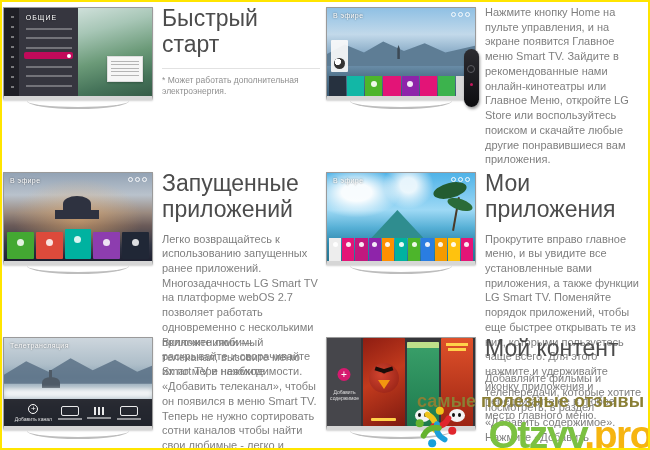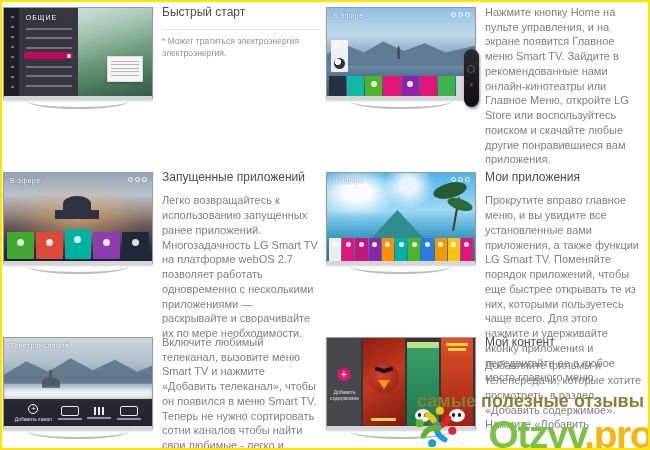--- a/index.html
+++ b/index.html
@@ -9,21 +9,21 @@
     font-family:"Liberation Sans",sans-serif;
   }
   .grid{
     display:grid;width:100%;height:100%;
     grid-template-columns:1fr 1fr;
     grid-template-rows:165px 165px 1fr;
   }
   .cell{display:flex;gap:7px;padding:3px 0 0 1px;box-sizing:border-box;}
   .tv-wrap{flex:0 0 152px;position:relative;}
   .text{flex:1;padding-right:5px;}
-  .text h2{margin:1px 0 9px;font-size:12px;font-weight:400;color:#4c4c4c;line-height:1.12;}
+  .text h2{margin:1px 0 9px;font-size:23px;font-weight:400;color:#4c4c4c;line-height:1.12;}
   .text p{margin:0;font-size:11px;color:#7f7f7f;line-height:1.34;}
   .footnote{margin-top:10px !important;padding-top:6px;border-top:1px solid #e2e2e2;font-size:8.5px !important;color:#8f8f8f !important;}
 
   
   .tv{width:150px;position:relative;margin-top:2px;}
   .screen{
     position:relative;height:88px;overflow:hidden;background:#15151a;
     border:1px solid #9a9a9a;border-bottom:4px solid #d6d6d6;border-radius:1px;
     box-shadow:0 1px 2px rgba(0,0,0,.18);
   }
@@ -195,21 +195,21 @@
             <div class="menu" style="position:absolute;left:calc(10% + 7px);width:calc(40% - 13px);"></div>
             <div class="hl" style="position:absolute;left:calc(10% + 5px);width:calc(40% - 10px);"></div>
             <div class="photo"></div>
             <div class="tip"></div>
           </div>
           <div class="stand"></div>
         </div>
       </div>
       <div class="text">
         <h2>Быстрый старт</h2>
-        <p class="footnote">* Может тратиться электроэнергия электроэнергия.</p>
+        <p class="footnote">* Может работать дополнительная электроэнергия.</p>
       </div>
     </section>
 
     <section class="cell">
       <div class="tv-wrap">
         <div class="tv tv2">
           <div class="screen">
             <div class="photo"></div>
             <div class="mnt"></div>
             <div class="church"></div>

